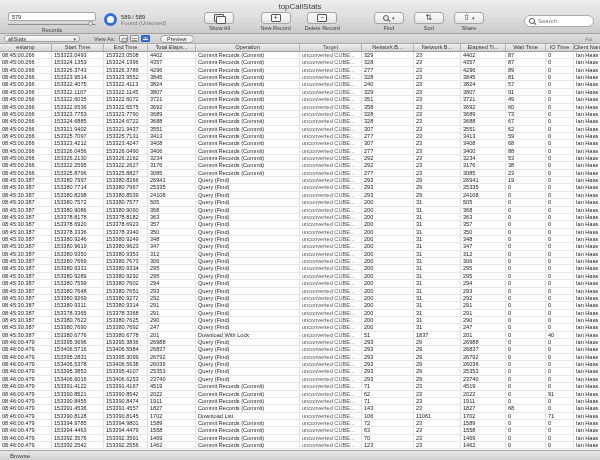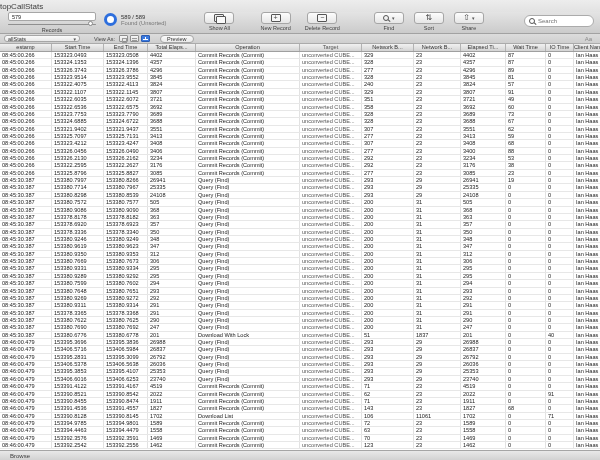--- a/index.html
+++ b/index.html
@@ -1,20 +1,20 @@
 <!DOCTYPE html>
 <html><head>
 <meta charset="utf-8">
 <style>
   * { margin:0; padding:0; box-sizing:border-box; }
   html,body { width:600px; height:460px; font-family:"Liberation Sans", sans-serif; background:#bfbfbf; overflow:hidden; }
   .window { width:600px; height:460px; display:flex; flex-direction:column; background:#fff; position:relative; }
 
   
-  .titlebar { height:12px; background:linear-gradient(#ededed,#e2e2e2); display:flex; align-items:center; justify-content:flex-start; flex:none; }
+  .titlebar { height:12px; background:linear-gradient(#ededed,#e2e2e2); display:flex; align-items:center; justify-content:center; flex:none; }
   .title { font-size:8px; color:#3c3c3c; }
 
   
   .toolbar { height:22px; background:linear-gradient(#e4e4e4,#cbcbcb); border-bottom:1px solid #a2a2a2; display:flex; align-items:flex-start; padding:0 6px; flex:none; position:relative; }
   .tgroup { display:flex; flex-direction:column; align-items:center; margin-right:8px; }
   .tlabel { font-size:5.5px; color:#3f3f3f; margin-top:1px; white-space:nowrap; }
   .btn { height:12px; min-width:30px; background:linear-gradient(#fdfdfd,#e6e6e6); border:1px solid #a6a6a6; border-radius:3px; display:flex; align-items:center; justify-content:center; gap:2px; padding:0 4px; }
   
   .recnav { width:92px; margin-right:6px; }
   .recbox { width:88px; height:9px; background:#fff; border:1px solid #a6a6a6; border-radius:2px; font-size:5.5px; color:#222; padding-left:3px; line-height:8px; }

